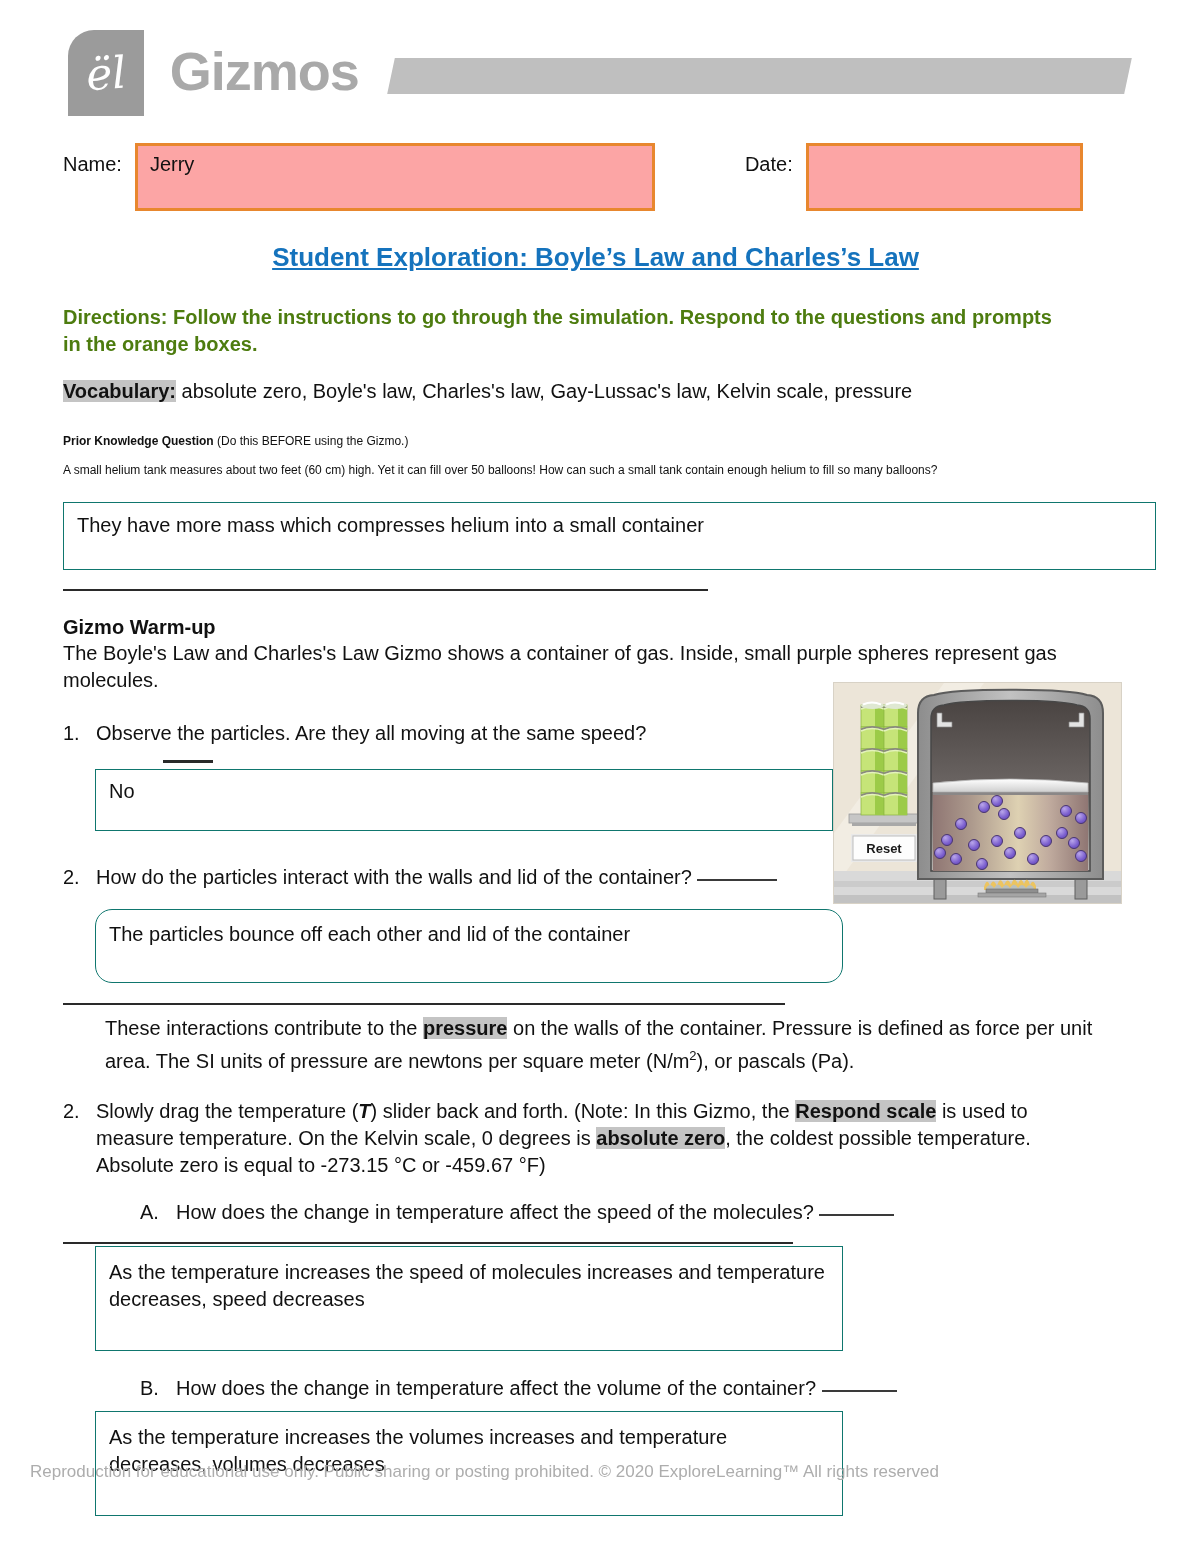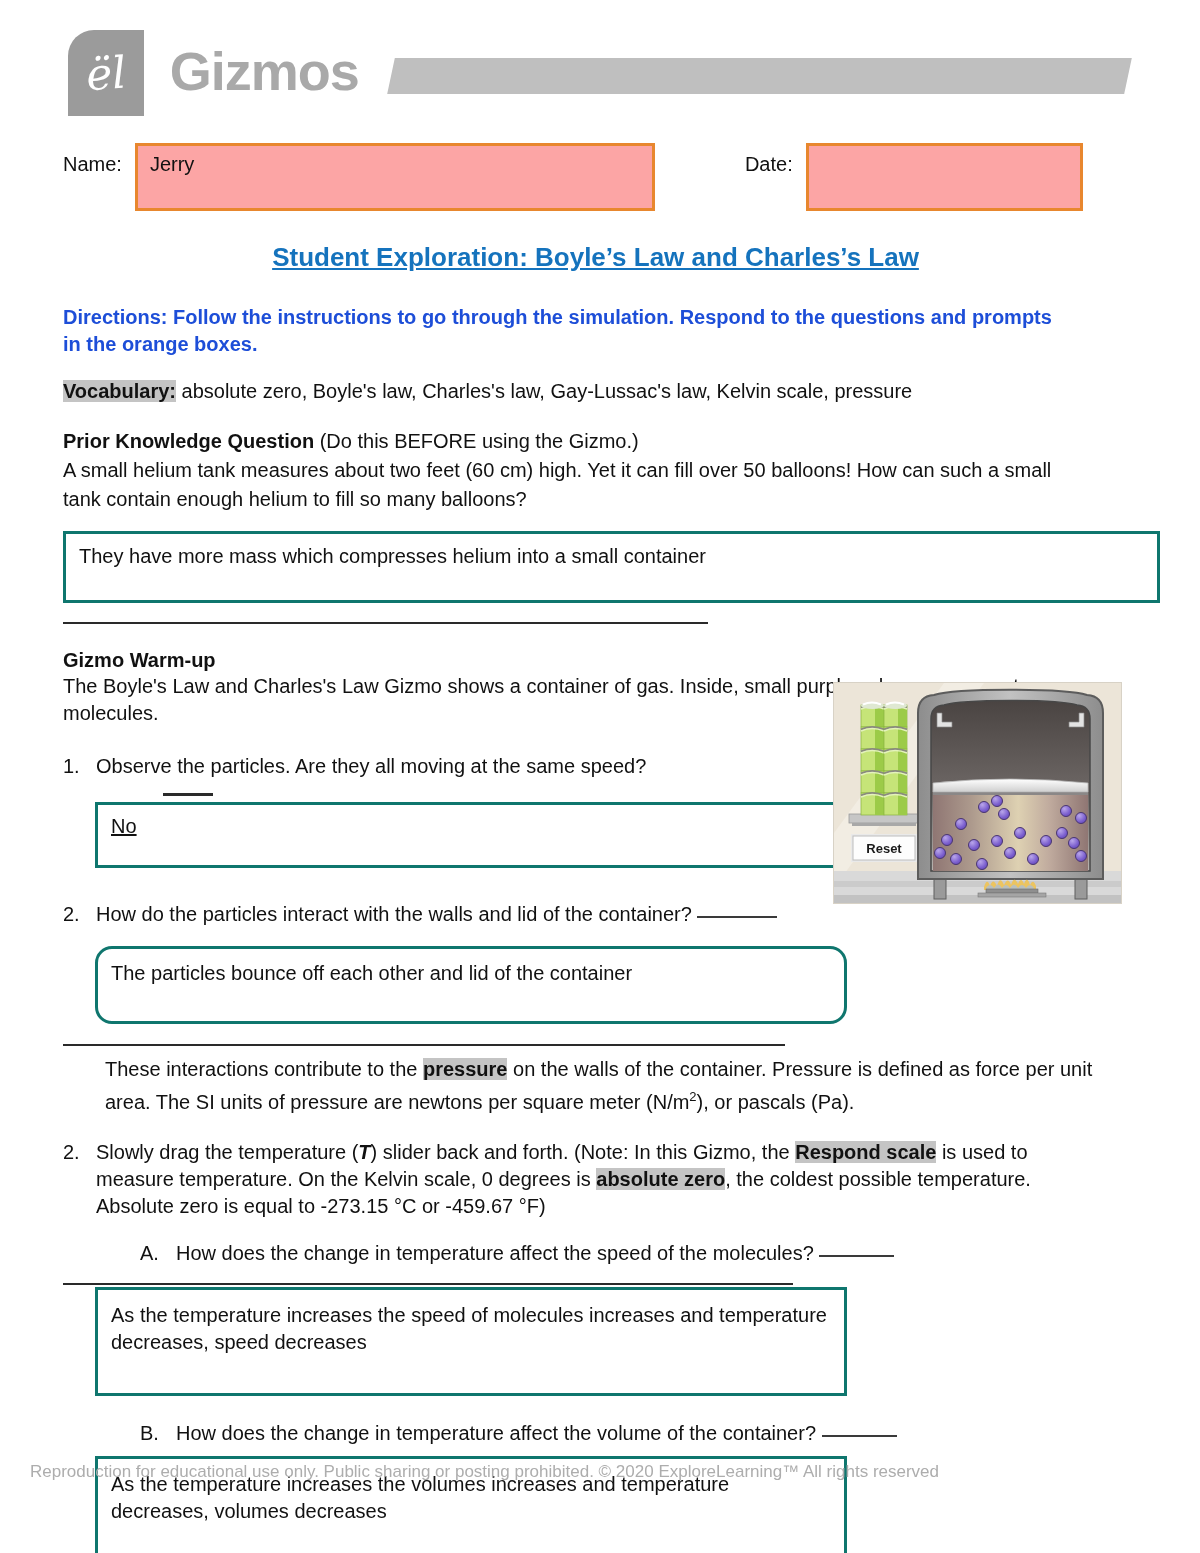--- a/index.html
+++ b/index.html
@@ -17,30 +17,30 @@
   
   .form-row{display:flex;align-items:flex-start;margin-top:27px;font-size:20px;}
   .form-label{margin-top:10px;}
   .field-box{border:3px solid #e8872e;height:48px;background:#fca5a5;font-size:20px;padding:7px 12px;}
   .name-box{width:490px;margin-left:13px;}
   .date-box{width:247px;margin-left:13px;}
   .date-label{margin-left:90px;}
 
   
   .title{margin-top:31px;text-align:center;font-size:26px;font-weight:bold;color:#1573bd;text-decoration:underline;}
-  .directions{margin-top:31px;width:1010px;font-size:20px;line-height:27px;font-weight:bold;color:#1d4ed8;}
+  .directions{margin-top:31px;width:1010px;font-size:20px;line-height:27px;font-weight:bold;color:#4d7c0f;}
   .vocab{margin-top:22px;font-size:20px;}
   .hl{background:#c4c4c4;}
-  .pkq{margin-top:24px;width:1030px;font-size:20px;line-height:29px;}
-
-  
-  .abox{border:3px solid #0f766e;background:#fff;font-size:20px;line-height:27px;padding:11px 13px;}
+  .pkq{margin-top:24px;width:1030px;font-size:12px;line-height:29px;}
+
+  
+  .abox{border:1px solid #0f766e;background:#fff;font-size:20px;line-height:27px;padding:11px 13px;}
   .pkq-box{margin-top:17px;width:1065px;height:48px;padding:9px 13px;}
   .no-box{margin-left:32px;margin-top:6px;width:710px;height:44px;padding:8px 13px;}
-  .no-answer{text-decoration:underline;}
+  .no-answer{}
   .q2-box{margin-left:32px;margin-top:18px;width:720px;height:50px;padding:11px 13px;border-radius:17px;}
   .qa-box{margin-left:32px;margin-top:2px;width:720px;min-height:79px;padding:12px 13px;}
   .qb-box{margin-left:32px;margin-top:9px;width:720px;min-height:79px;padding:12px 13px;}
 
   
   .rule{border-top:2px solid #2a2a2a;height:0;}
   .rule1{margin-top:19px;width:645px;}
   .rule2{margin-top:20px;width:722px;}
   .rule3{margin-top:16px;width:730px;}
   .mini-line{margin:13px 0 0 100px;width:50px;border-top:3px solid #2a2a2a;height:0;}

